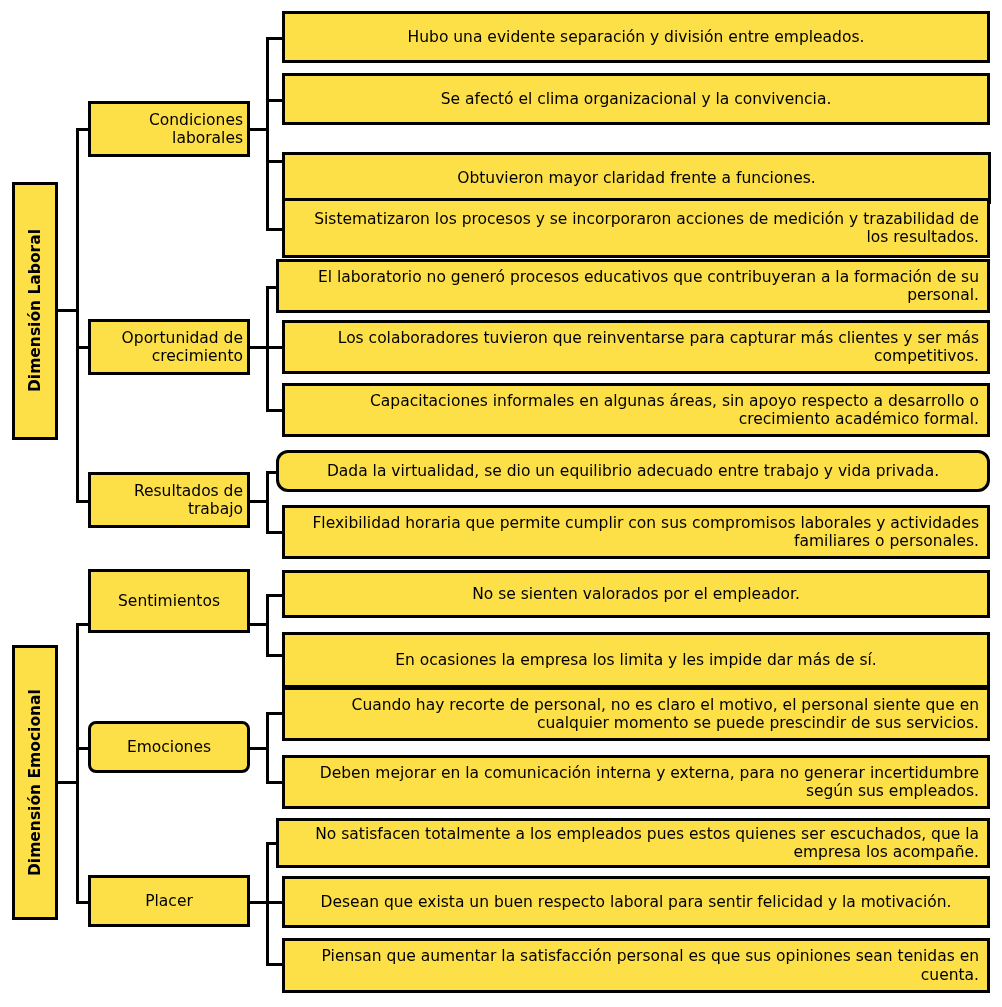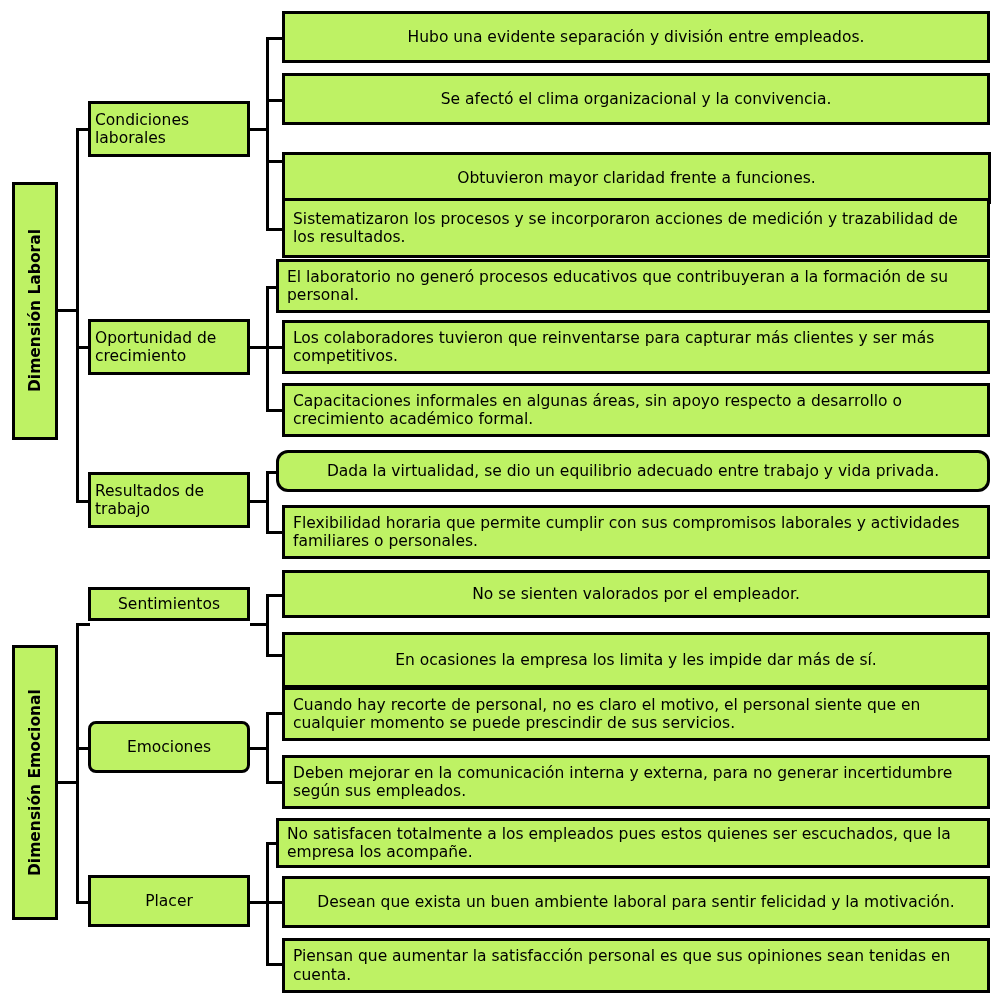--- a/index.html
+++ b/index.html
@@ -18,25 +18,25 @@
   #diagram {
     position: relative;
     width: 1002px;
     height: 1007px;
   }
   
   .box {
     position: absolute;
     box-sizing: border-box;
     border: 3px solid #000;
-    background: #bef264;
+    background: #fde047;
     display: flex;
     align-items: center;
     justify-content: center;
-    text-align: left;
+    text-align: right;
     line-height: 1.18;
   }
   .dim-box {
     writing-mode: vertical-rl;
     transform: rotate(180deg);
     font-weight: bold;
     font-size: 15.5px;
     padding: 4px 2px;
     border-width: 3px;
   }
@@ -105,21 +105,21 @@
   <div class="box leaf-box" style="left:282px; top:505px; width:708px; height:54px;">Flexibilidad horaria que permite cumplir con sus compromisos laborales y actividades familiares o personales.</div>
 
   <div class="box dim-box" style="left:12px; top:645px; width:46px; height:275px;">Dimensión Emocional</div>
 
   <div class="ln ln-h" style="left:58px; top:781px; width:20px;"></div>
   <div class="ln ln-v" style="left:76px; top:623px; height:280px;"></div>
   <div class="ln ln-h" style="left:76px; top:623px; width:14px;"></div>
   <div class="ln ln-h" style="left:76px; top:747px; width:14px;"></div>
   <div class="ln ln-h" style="left:76px; top:901px; width:14px;"></div>
 
-  <div class="box cat-box" style="left:88px; top:587px; width:162px; height:34px;">Sentimientos</div>
+  <div class="box cat-box" style="left:88px; top:569px; width:162px; height:64px;">Sentimientos</div>
   <div class="ln ln-h" style="left:250px; top:623px; width:18px;"></div>
   <div class="ln ln-v" style="left:266px; top:594px; height:62px;"></div>
   <div class="ln ln-h" style="left:266px; top:594px; width:18px;"></div>
   <div class="ln ln-h" style="left:266px; top:654px; width:18px;"></div>
 
   <div class="box leaf-box" style="left:282px; top:570px; width:708px; height:48px;">No se sienten valorados por el empleador.</div>
   <div class="box leaf-box" style="left:282px; top:632px; width:708px; height:56px;">En ocasiones la empresa los limita y les impide dar más de sí.</div>
 
   <div class="box cat-box" style="left:88px; top:721px; width:162px; height:52px;border-radius:8px;">Emociones</div>
   <div class="ln ln-h" style="left:250px; top:747px; width:18px;"></div>
@@ -131,16 +131,16 @@
   <div class="box leaf-box" style="left:282px; top:755px; width:708px; height:54px;">Deben mejorar en la comunicación interna y externa, para no generar incertidumbre según sus empleados.</div>
 
   <div class="box cat-box" style="left:88px; top:875px; width:162px; height:52px;">Placer</div>
   <div class="ln ln-h" style="left:250px; top:901px; width:18px;"></div>
   <div class="ln ln-v" style="left:266px; top:842px; height:124px;"></div>
   <div class="ln ln-h" style="left:266px; top:842px; width:18px;"></div>
   <div class="ln ln-h" style="left:266px; top:901px; width:18px;"></div>
   <div class="ln ln-h" style="left:266px; top:963px; width:18px;"></div>
 
   <div class="box leaf-box" style="left:276px; top:818px; width:714px; height:50px;">No satisfacen totalmente a los empleados pues estos quienes ser escuchados, que la empresa los acompañe.</div>
-  <div class="box leaf-box" style="left:282px; top:876px; width:708px; height:52px;">Desean que exista un buen ambiente laboral para sentir felicidad y la motivación.</div>
+  <div class="box leaf-box" style="left:282px; top:876px; width:708px; height:52px;">Desean que exista un buen respecto laboral para sentir felicidad y la motivación.</div>
   <div class="box leaf-box" style="left:282px; top:938px; width:708px; height:55px;">Piensan que aumentar la satisfacción personal es que sus opiniones sean tenidas en cuenta.</div>
 
 </div>
 
 </body></html>

